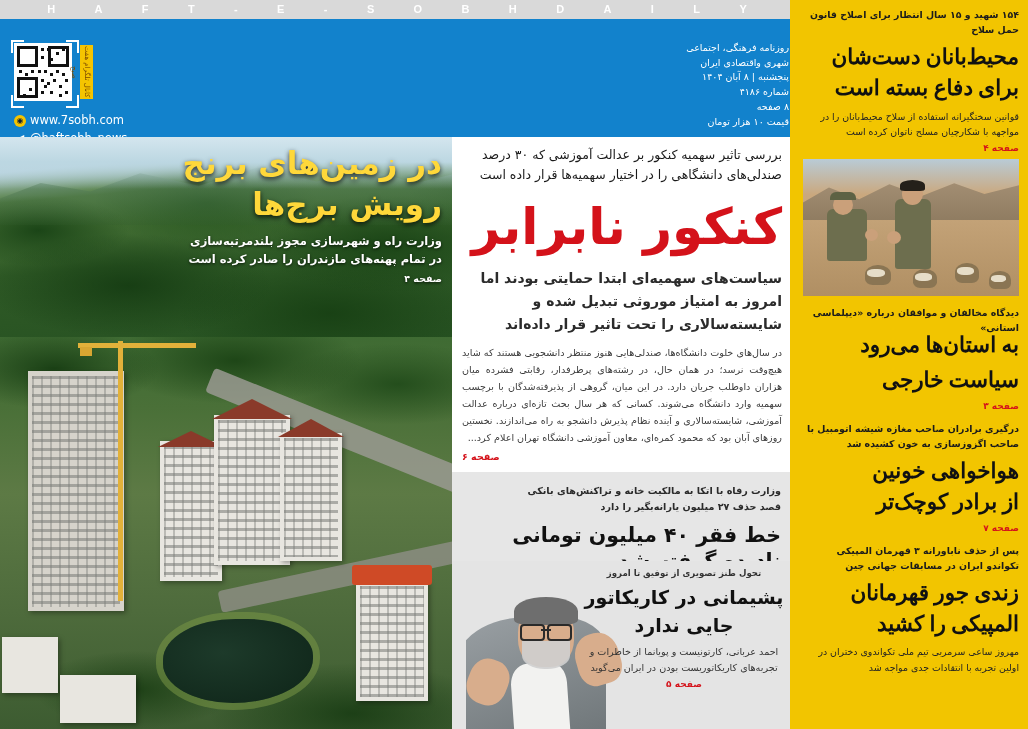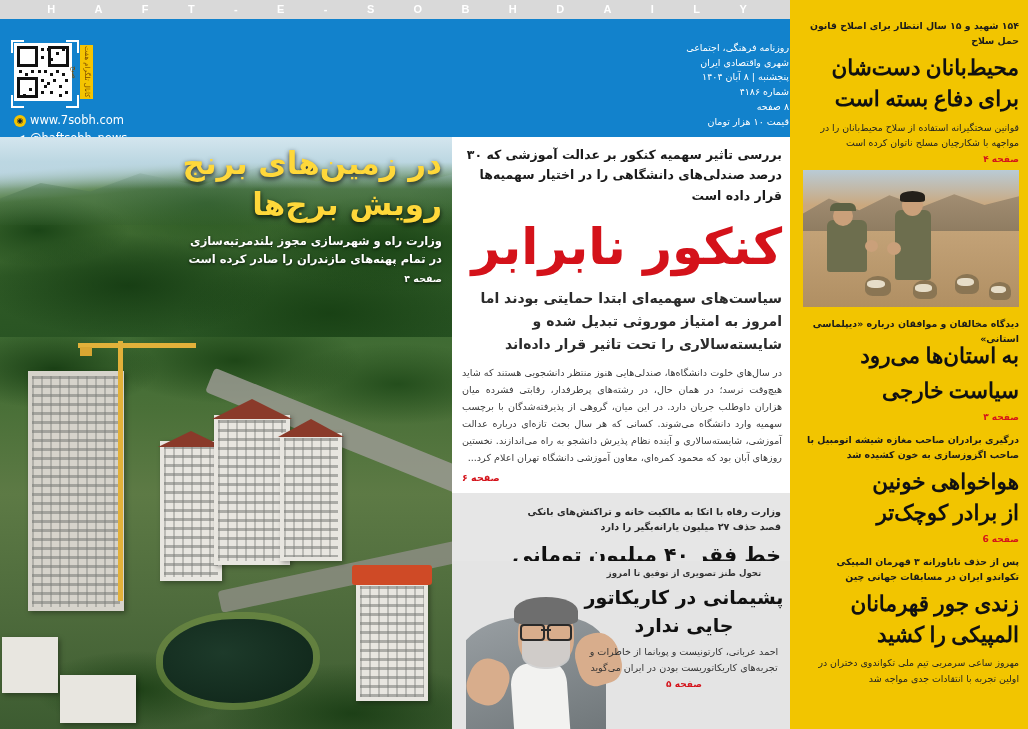--- a/index.html
+++ b/index.html
@@ -183,21 +183,21 @@
   .left-sub{font-size:11.5px;font-weight:700;line-height:1.62;margin-top:7px;}
   .left-page{font-size:9.5px;font-weight:700;margin-top:4px;color:#ffffff;}
 
   
   .mid-col{
     position:absolute;left:452px;top:137px;width:342px;height:592px;
     background:#ffffff;direction:rtl;text-align:right;
     box-sizing:border-box;padding:8px 12px 0 10px;
   }
   .lead-kicker{
-    font-size:12.5px;font-weight:700;color:#1a1a1a;line-height:1.62;
+    font-size:12.5px;font-weight:400;color:#1a1a1a;line-height:1.62;
   }
   .lead-head{
     font-size:50px;font-weight:700;color:#d4121a;line-height:1.18;
     margin:12px 0 10px 0;letter-spacing:-1px;
   }
   .lead-sub{
     font-size:14px;font-weight:700;color:#2b2b2b;line-height:1.66;margin-bottom:9px;
   }
   .lead-body{
     font-size:9.6px;color:#3a3a3a;line-height:1.76;text-align:justify;
@@ -263,21 +263,21 @@
     position:absolute;right:10px;top:6px;width:200px;direction:rtl;text-align:center;
   }
   .mp-kicker{font-size:8.6px;font-weight:700;color:#333;line-height:1.5;}
   .mp-head{font-size:19px;font-weight:700;color:#111;line-height:1.34;margin:5px 0 5px 0;}
   .mp-sub{font-size:9.6px;color:#333;line-height:1.68;}
   .mp-page{font-size:9px;font-weight:700;color:#d4121a;margin-top:3px;}
 
   
   .right-col{
     position:absolute;left:794px;top:0;width:234px;height:729px;
-    background:#f2c500;box-sizing:border-box;padding:18px 9px;
+    background:#f2c500;box-sizing:border-box;padding:7px 9px;
     direction:rtl;text-align:right;overflow:hidden;
   }
   .rc-inner{position:relative;width:100%;height:100%;}
   .r-kicker{font-size:9.4px;font-weight:700;color:#1b1b1b;line-height:1.6;}
   .r-head{font-size:21.5px;font-weight:700;color:#111;line-height:1.34;margin:6px 0 6px 0;font-family:Liberation Serif, serif;}
   .r-sub{font-size:9.4px;color:#222;line-height:1.68;}
   .r-page{font-size:9px;font-weight:700;color:#d4121a;margin-top:3px;}
 
   .r-photo{
     position:relative;width:100%;height:137px;margin:6px 0 0 0;overflow:hidden;
@@ -538,21 +538,21 @@
         <div class="r-kicker">دیدگاه مخالفان و موافقان درباره «دیپلماسی استانی»</div>
         <div class="r-head" style="margin-top:-4px">به استان‌ها می‌رود</div>
         <div class="r-head">سیاست خارجی</div>
         <div class="r-page">صفحه ۳</div>
       </div>
 
       <div style="margin-top:10px">
         <div class="r-kicker">درگیری برادران صاحب مغازه شیشه اتومبیل با صاحب اگزوزسازی به خون کشیده شد</div>
         <div class="r-head">هواخواهی خونین</div>
         <div class="r-head" style="margin-top:-4px">از برادر کوچک‌تر</div>
-        <div class="r-page">صفحه 6</div>
+        <div class="r-page">صفحه ۷</div>
       </div>
 
       <div style="margin-top:10px">
         <div class="r-kicker">پس از حذف ناباورانه ۳ قهرمان المپیکی تکواندو ایران در مسابقات جهانی چین</div>
         <div class="r-head">زندی جور قهرمانان</div>
         <div class="r-head" style="margin-top:-4px">المپیکی را کشید</div>
         <div class="r-sub">مهروز ساعی سرمربی تیم ملی تکواندوی دختران در اولین تجربه با انتقادات جدی مواجه شد</div>
 
       </div>
 

